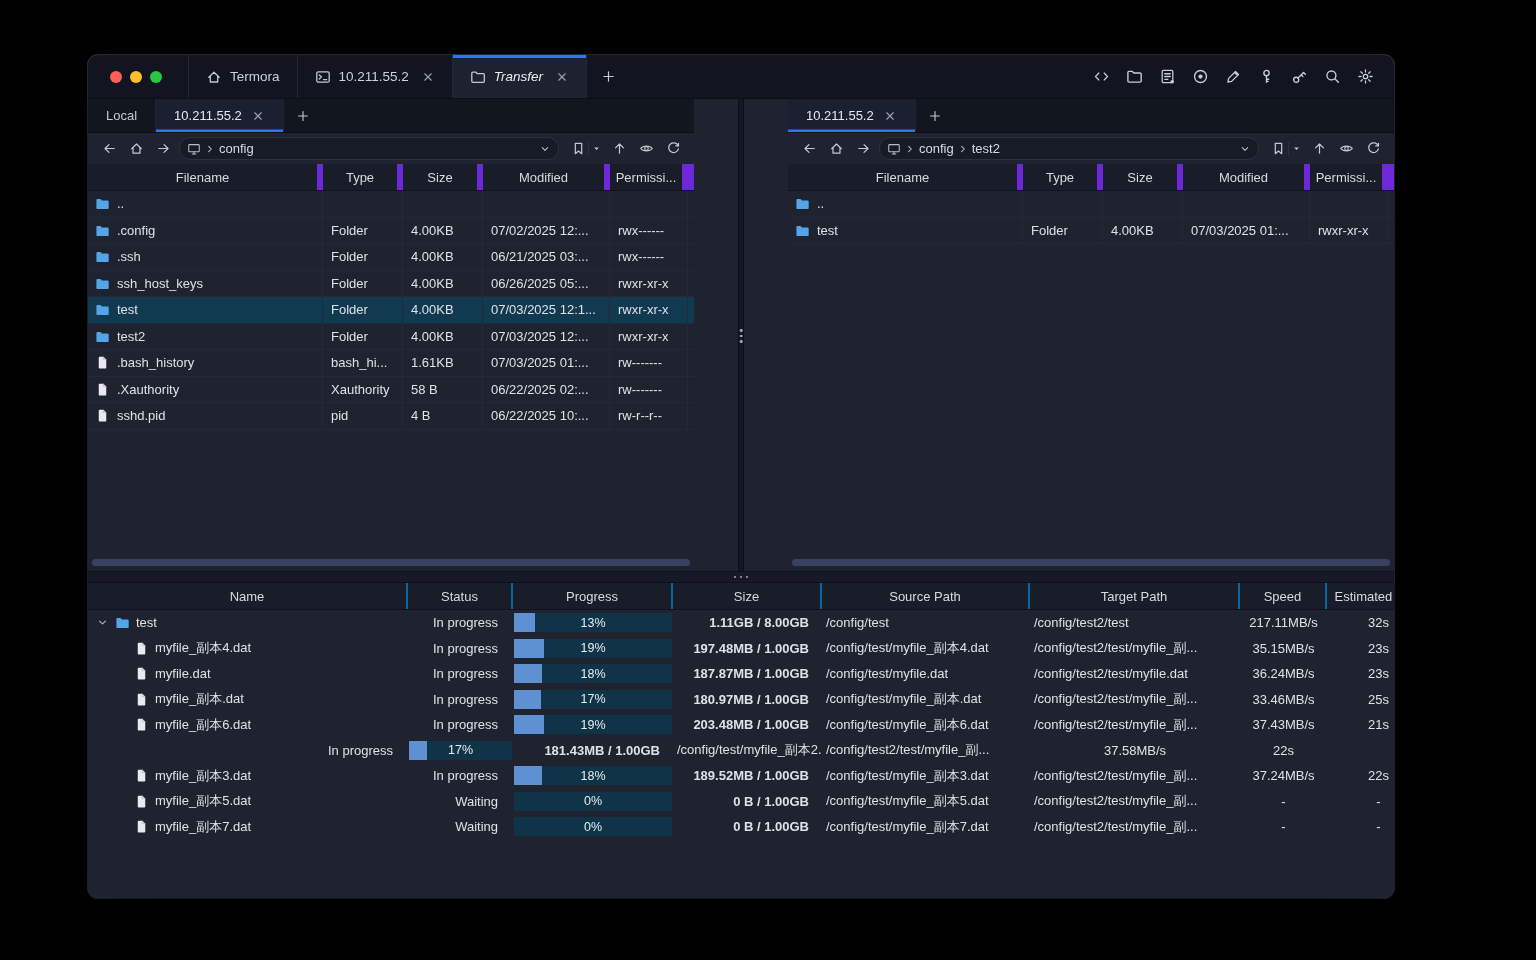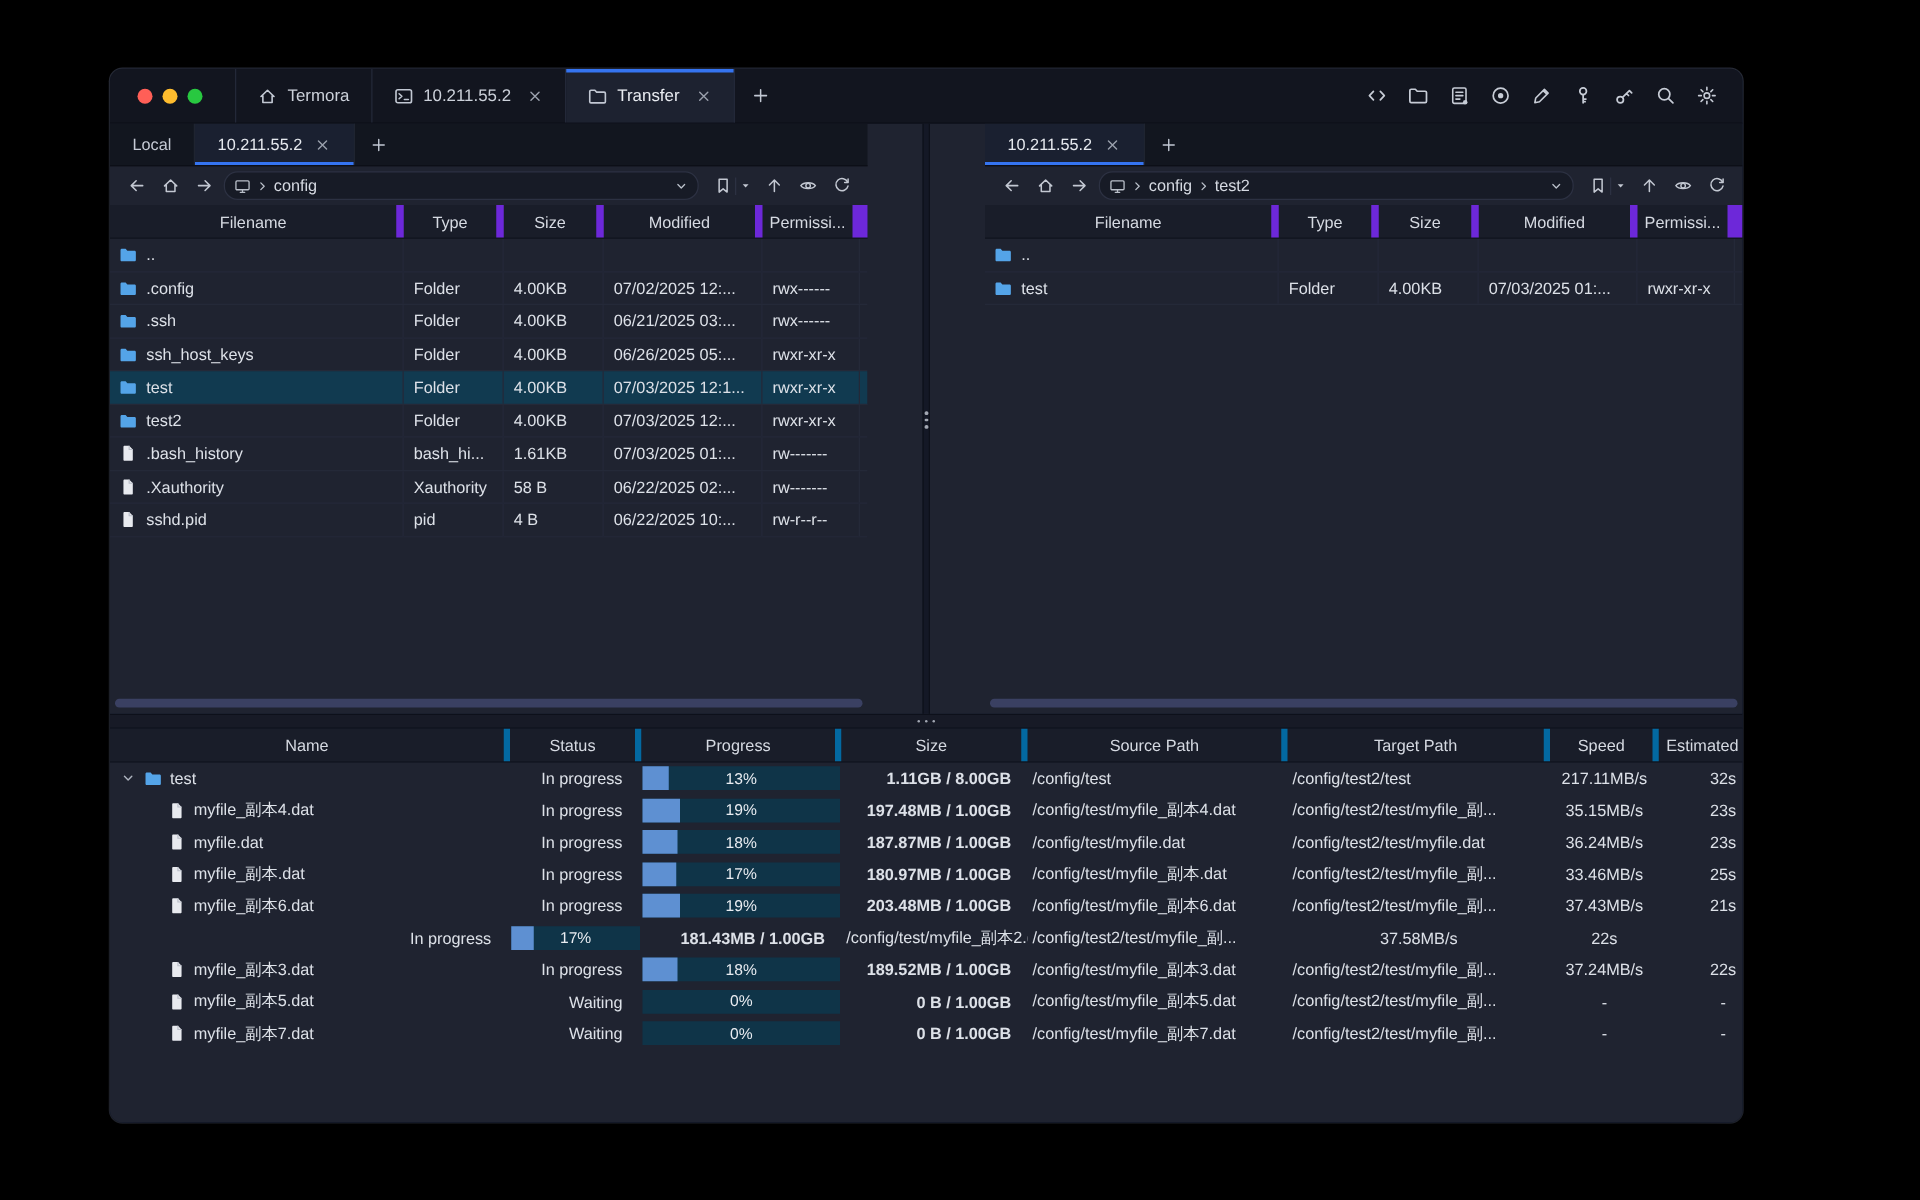--- a/index.html
+++ b/index.html
@@ -3,33 +3,33 @@
 <meta charset="utf-8">
 <style>
   html,body{margin:0;padding:0;}
   body{
     width:1536px;height:960px;background:#000;overflow:hidden;position:relative;
     font-family:"Liberation Sans", sans-serif;
     -webkit-font-smoothing:antialiased;
   }
   .window{
     position:absolute;left:88px;top:55px;width:1306px;height:843px;
-    background:#0f172a;border-radius:10px;overflow:hidden;
+    background:#7f1d1d;border-radius:10px;overflow:hidden;
     box-shadow:0 25px 70px rgba(0,0,0,.65), 0 0 0 1px #2a2e3a;
     display:flex;flex-direction:column;
   }
   
   .titlebar{height:43px;flex:0 0 43px;display:flex;align-items:stretch;background:#12151f;border-bottom:1px solid #0b0e16;}
   .traffic{display:flex;align-items:center;gap:8px;padding:0 26px 0 22px;}
   .tlight{width:12px;height:12px;border-radius:50%;}
   .tl-red{background:#ff5f57;} .tl-yellow{background:#febc2e;} .tl-green{background:#28c840;}
   .tabstrip{display:flex;align-items:stretch;border-left:1px solid #232838;}
   .wtab{display:flex;align-items:center;gap:8px;padding:0 17px;font-size:13.5px;color:#ccd1da;border-right:1px solid #232838;cursor:default;}
   .wtab .ticon{width:16px;height:16px;flex:0 0 16px;color:#c2c8d3;}
-  .wtab.active{background:#1d2230;color:#e9ecf1;box-shadow:inset 0 3px 0 #3574f0;}
+  .wtab.active{background:#1d2230;color:#e9ecf1;box-shadow:inset 0 3px 0 #3574f0;font-style:italic;}
   .tclose{width:14px;height:14px;margin-left:4px;color:#9aa0ac;}
   .wtab-add{display:flex;align-items:center;justify-content:center;width:42px;color:#c2c8d3;}
   .wtab-add svg{width:15px;height:15px;}
   .tb-spacer{flex:1;}
   .tb-actions{display:flex;align-items:center;gap:15px;padding-right:20px;color:#c7ccd6;}
   .tb-actions .abtn{width:18px;height:18px;display:flex;align-items:center;justify-content:center;}
   .tb-actions svg{width:17px;height:17px;}
   
   .panels{flex:0 0 472px;display:flex;position:relative;background:#1f2330;min-height:0;gap:44px;}
   .fpanel{flex:1;min-width:0;display:flex;flex-direction:column;position:relative;}
@@ -66,21 +66,21 @@
   .ft-cell svg{width:15px;height:15px;flex:0 0 15px;}
   .ft-body{overflow:hidden;}
   .hscroll{position:absolute;left:4px;right:4px;bottom:5px;height:7px;}
   .hthumb{height:100%;width:100%;background:#3a4062;border-radius:4px;}
   
   .hsplit{flex:0 0 10px;background:#171a26;border-top:1px solid #0d101a;border-bottom:1px solid #0d101a;display:flex;align-items:center;justify-content:center;cursor:row-resize;}
   .hdots{display:flex;gap:3.5px;}
   
   .transfer{background:#1f2330;}
   .tr-head{display:grid;grid-template-columns:320px 105px 160px 149px 208px 210px 87px 103px 1fr;height:26px;background:#191d29;border-bottom:1px solid #11141f;}
-  .th-cell{display:flex;align-items:center;justify-content:center;font-size:13px;color:#d6dae2;border-right:5px solid #0369a1;overflow:hidden;white-space:nowrap;}
+  .th-cell{display:flex;align-items:center;justify-content:center;font-size:13px;color:#d6dae2;border-right:2px solid #0369a1;overflow:hidden;white-space:nowrap;}
   .tr-row{display:grid;grid-template-columns:320px 105px 160px 149px 208px 210px 87px 103px 1fr;height:25.5px;font-size:13px;color:#dde1e8;align-items:center;}
   .tc{display:flex;align-items:center;overflow:hidden;white-space:nowrap;height:100%;}
   .tc.name{gap:6px;padding-left:8px;}
   .tc.name.child{padding-left:46px;}
   .tc.name svg{width:15px;height:15px;flex:0 0 15px;}
   .tc.name .chev{width:13px;height:13px;flex:0 0 13px;color:#aeb4bf;}
   .tc.status{justify-content:flex-end;padding-right:15px;}
   .tc.progress{padding:0 1px;}
   .tc.size{justify-content:flex-end;padding-right:13px;font-weight:bold;}
   .tc.path{padding-left:4px;}

